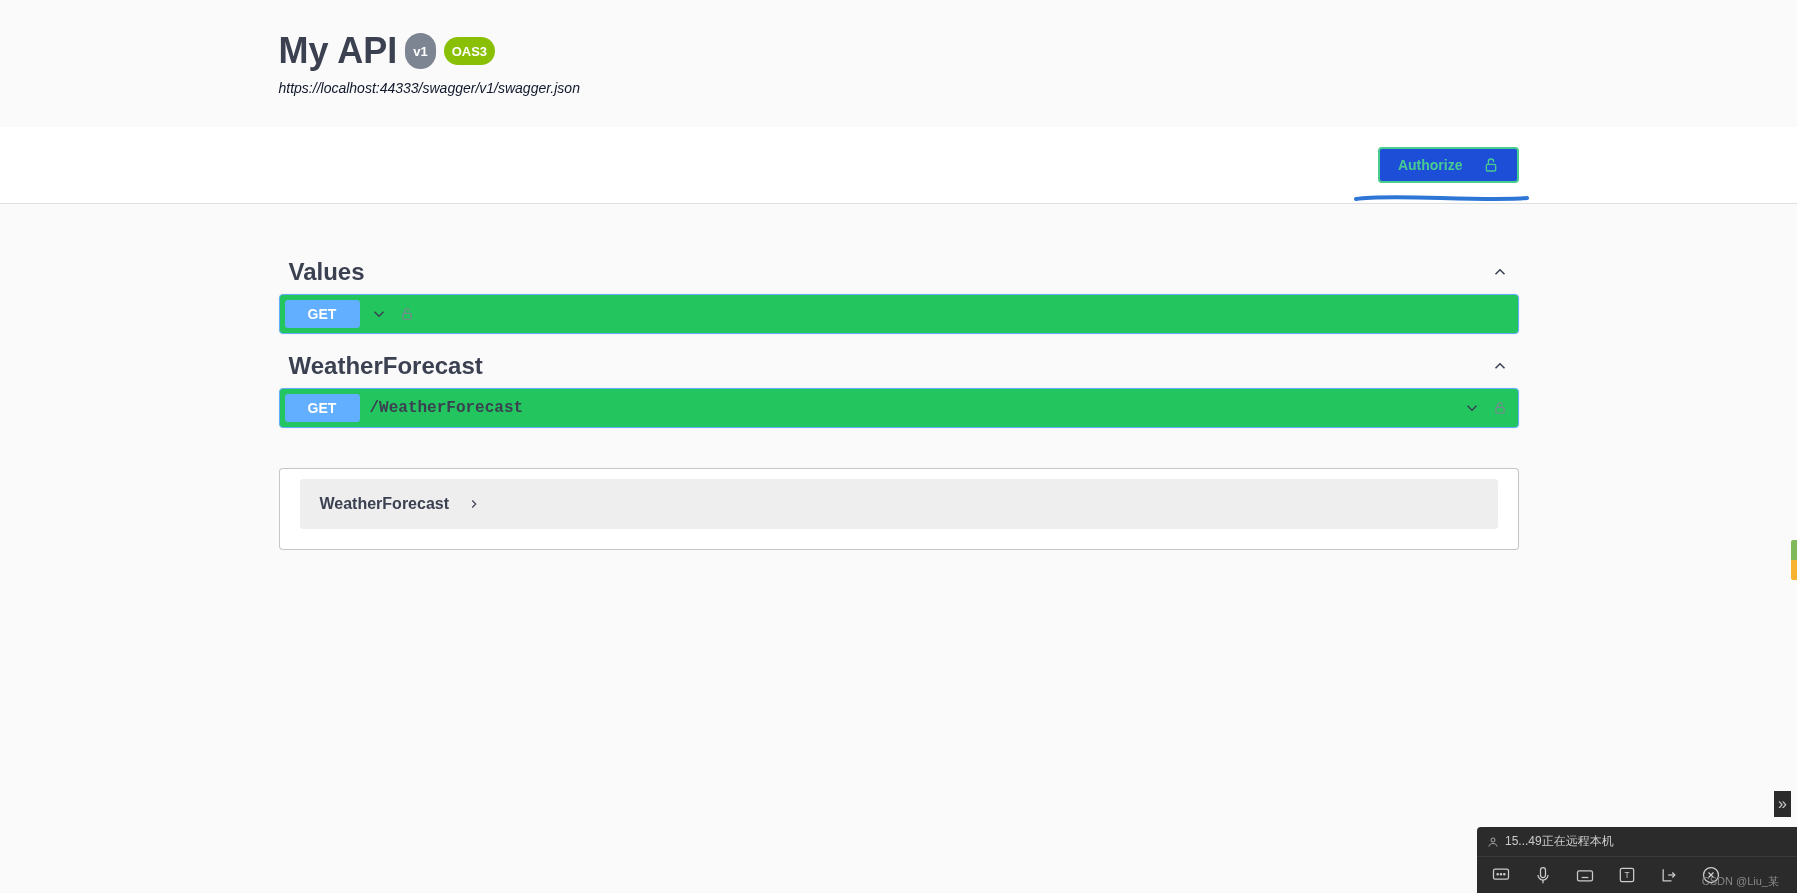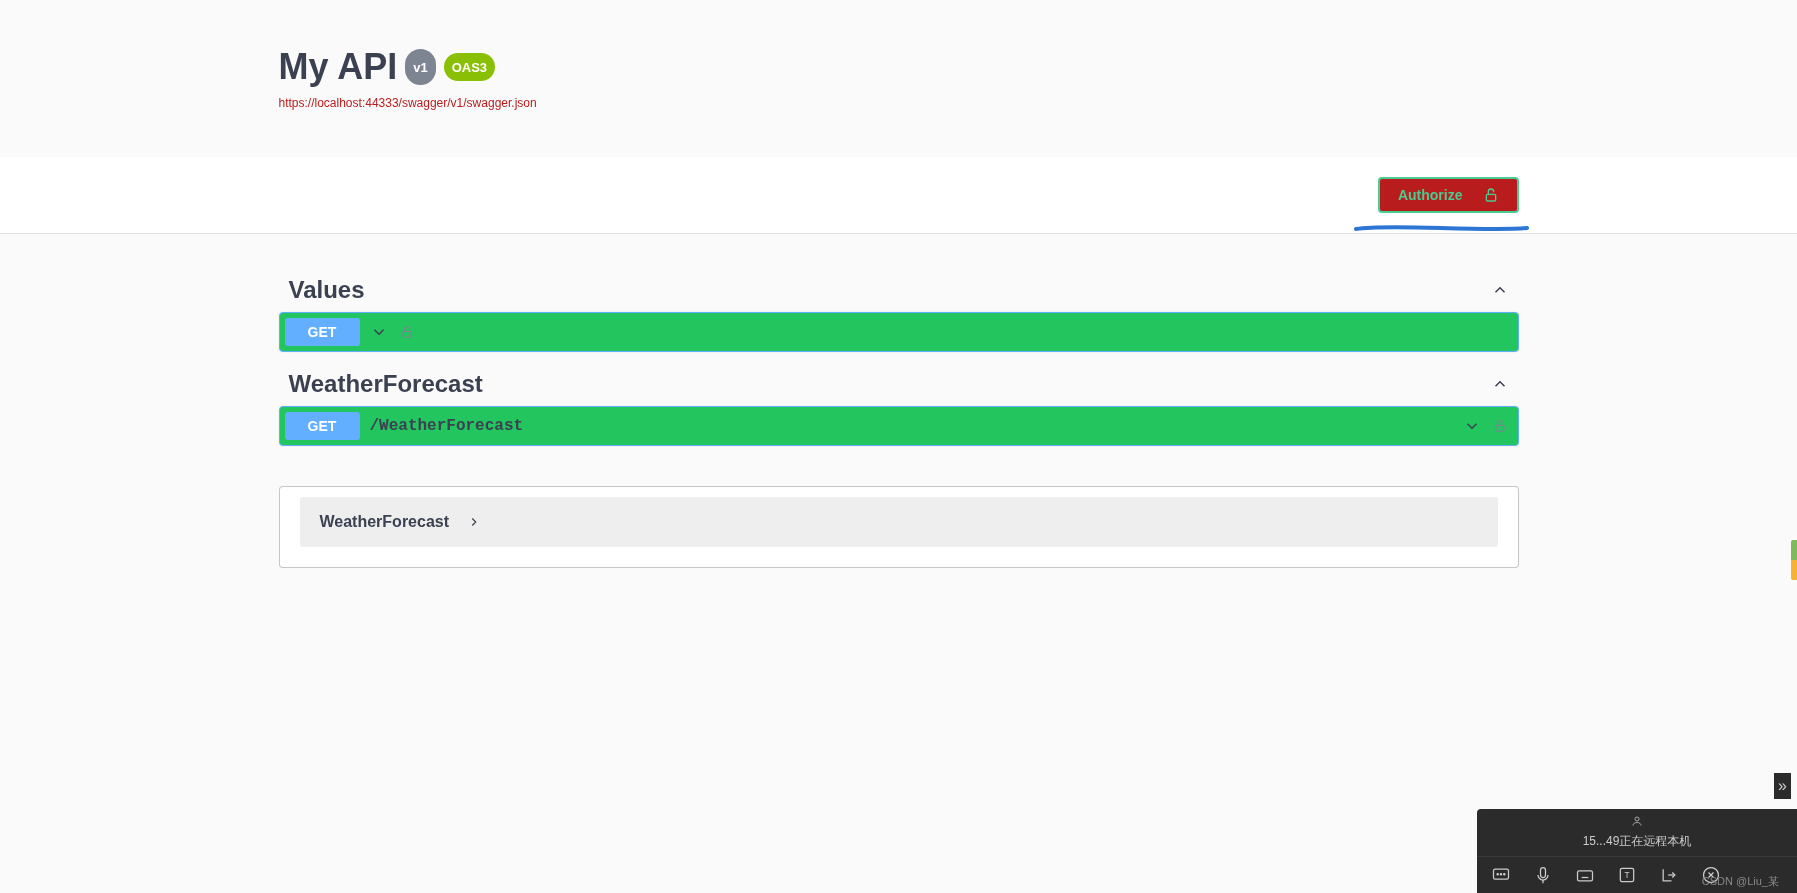--- a/index.html
+++ b/index.html
@@ -15,21 +15,21 @@
       height: 893px;
       position: relative;
       overflow: hidden;
     }
     .top-section {
       padding: 30px 0 30px 0;
       background: #fafafa;
     }
     .container {
       max-width: 1240px;
-      margin: 16px auto;
+      margin: 0 auto;
       padding: 0;
     }
     .title-row {
       display: flex;
       align-items: center;
       gap: 8px;
     }
     .api-title {
       font-size: 36px;
       font-weight: 700;
@@ -54,40 +54,41 @@
       font-size: 13px;
       font-weight: 700;
       border-radius: 20px;
       padding: 2px 8px;
       line-height: 1;
       display: inline-flex;
       align-items: center;
       height: 28px;
     }
     .swagger-url {
-      color: #b91c1c;
-      font-size: 12px;
+      color: #0f172a;
+      font-size: 14px;
       margin-top: 8px;
       display: inline-block;
       cursor: pointer;
+      font-style: italic;
     }
     .authorize-section {
       background: #fff;
       padding: 20px 0;
       border-bottom: 1px solid #e0e0e0;
       position: relative;
     }
     .authorize-inner {
       max-width: 1240px;
       margin: 0 auto;
       display: flex;
       justify-content: flex-end;
     }
     .authorize-btn {
-      background: #b91c1c;
+      background: #1d4ed8;
       border: 2px solid #49cc90;
       color: #49cc90;
       font-size: 14px;
       font-weight: 700;
       padding: 8px 18px;
       border-radius: 4px;
       display: flex;
       align-items: flex-start;
       gap: 20px;
       cursor: pointer;
@@ -99,21 +100,21 @@
     }
     .underline-annotation {
       position: absolute;
       bottom: 2px;
       right: calc((100% - 1240px) / 2 - 10px);
       width: 175px;
       height: 6px;
     }
     .main-content {
       max-width: 1240px;
-      margin: 4px auto;
+      margin: 16px auto;
       padding-top: 30px;
     }
     .tag-section {
       margin-bottom: 10px;
     }
     .tag-header {
       display: flex;
       justify-content: space-between;
       align-items: center;
       padding: 8px 10px;
@@ -230,21 +231,20 @@
       color: #ccc;
       border-radius: 4px 0 0 0;
     }
     .ime-status {
       display: flex;
       align-items: center;
       gap: 6px;
       padding: 6px 10px;
       font-size: 12px;
       border-bottom: 1px solid #3a3a3a;
-      flex-direction: column;
     }
     .ime-icons-row {
       display: flex;
       align-items: center;
       gap: 22px;
       padding: 8px 14px;
       position: relative;
     }
     .ime-icon {
       width: 20px;

